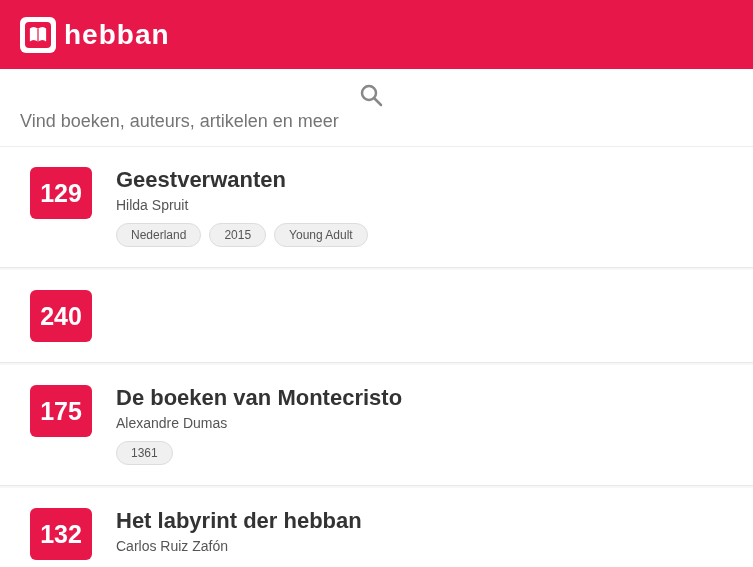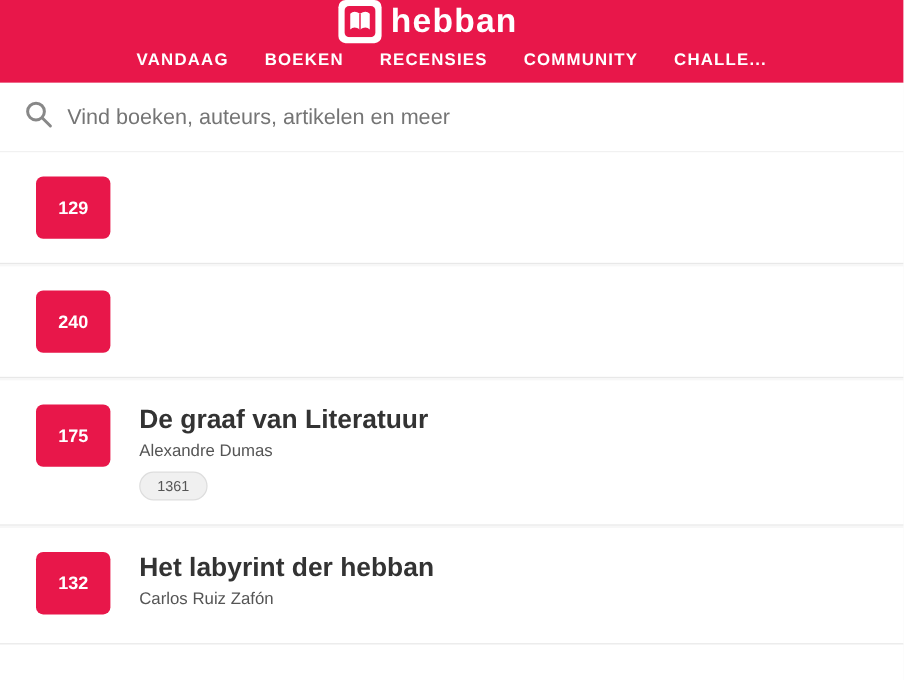--- a/index.html
+++ b/index.html
@@ -5,21 +5,20 @@
     * { margin: 0; padding: 0; box-sizing: border-box; }
     body { font-family: Arial, sans-serif; background: #fff; width: 753px; }
 
     
     .header {
       background: #e8174a;
       display: flex;
       align-items: center;
       height: 69px;
       padding: 0 20px;
-      flex-direction: column;
     }
     .logo {
       display: flex;
       align-items: center;
       margin-right: 40px;
     }
     .logo-icon {
       background: #fff;
       border-radius: 6px;
       width: 36px;
@@ -53,20 +52,21 @@
       padding: 5px 0;
     }
 
     
     .search-bar {
       display: flex;
       align-items: center;
       padding: 14px 20px;
       border-bottom: 1px solid #eee;
       background: #fff;
+      flex-direction: column;
     }
     .search-icon-wrap {
       margin-right: 12px;
     }
     .search-input {
       border: none;
       outline: none;
       font-size: 18px;
       color: #aaa;
       width: 100%;
@@ -81,21 +81,21 @@
       display: flex;
       align-items: flex-start;
       padding: 20px 20px 20px 20px;
       border-bottom: 1px solid #e8e8e8;
       background: #fff;
       margin-bottom: 2px;
     }
     .rank-badge {
       background: #e8174a;
       color: #fff;
-      font-size: 15px;
+      font-size: 25px;
       font-weight: bold;
       border-radius: 6px;
       width: 62px;
       height: 52px;
       display: flex;
       align-items: center;
       justify-content: center;
       flex-shrink: 0;
       margin-right: 24px;
       margin-left: 10px;
@@ -135,50 +135,52 @@
   <div class="logo">
     <div class="logo-icon">
       <svg viewBox="0 0 32 32" xmlns="http://www.w3.org/2000/svg">
         <rect width="32" height="32" rx="5" fill="#e8174a"></rect>
         <path d="M6 8 Q10 4 16 8 Q22 4 26 8 L26 24 Q22 20 16 24 Q10 20 6 24 Z" fill="white"></path>
         <path d="M16 8 L16 24" stroke="#e8174a" stroke-width="1.5"></path>
       </svg>
     </div>
     <span class="logo-text">hebban</span>
   </div>
-  <nav class="nav">
-    <span class="nav-item">VANDAAG</span>
-    <span class="nav-item">BOEKEN</span>
-    <span class="nav-item">RECENSIES</span>
-    <span class="nav-item">COMMUNITY</span>
-    <span class="nav-item">CHALLE...</span>
-  </nav>
 </header>
 
 <div class="search-bar">
   <div class="search-icon-wrap">
     <svg width="24" height="24" viewBox="0 0 24 24" fill="none" stroke="#888" stroke-width="2.5" stroke-linecap="round">
       <circle cx="10" cy="10" r="7"></circle>
       <line x1="15.5" y1="15.5" x2="22" y2="22"></line>
     </svg>
   </div>
   <input class="search-input" type="text" placeholder="Vind boeken, auteurs, artikelen en meer" style="">
 </div>
 
 <div class="list" id="book-list-container">
 <div class="list-item">
       <div class="rank-badge">129</div>
+      <div class="book-info">
+        <div class="book-title">Geestverwanten</div>
+        <div class="book-author">Hilda Spruit</div>
+        <div class="tags">
+          <span class="tag">Nederland</span>
+          <span class="tag">2015</span>
+          <span class="tag">Young Adult</span>
+        </div>
+      </div>
     </div>
     <div class="list-item">
       <div class="rank-badge">240</div>
     </div>
     <div class="list-item">
       <div class="rank-badge">175</div>
       <div class="book-info">
-        <div class="book-title">De graaf van Literatuur</div>
+        <div class="book-title">De boeken van Montecristo</div>
         <div class="book-author">Alexandre Dumas</div>
         <div class="tags">
           <span class="tag">1361</span>
         </div>
       </div>
     </div>
     <div class="list-item">
       <div class="rank-badge">132</div>
       <div class="book-info">
         <div class="book-title">Het labyrint der hebban</div>

